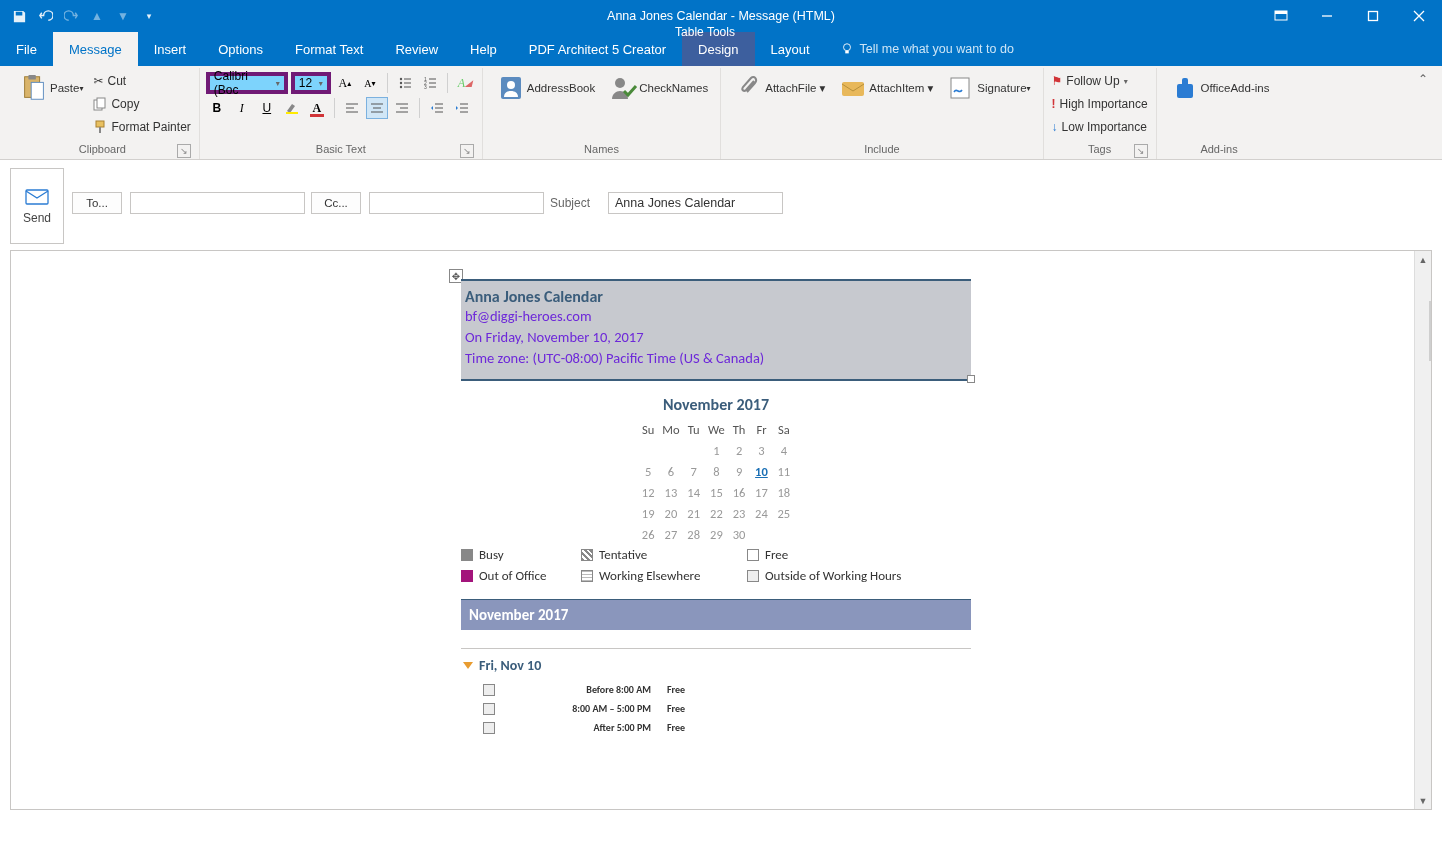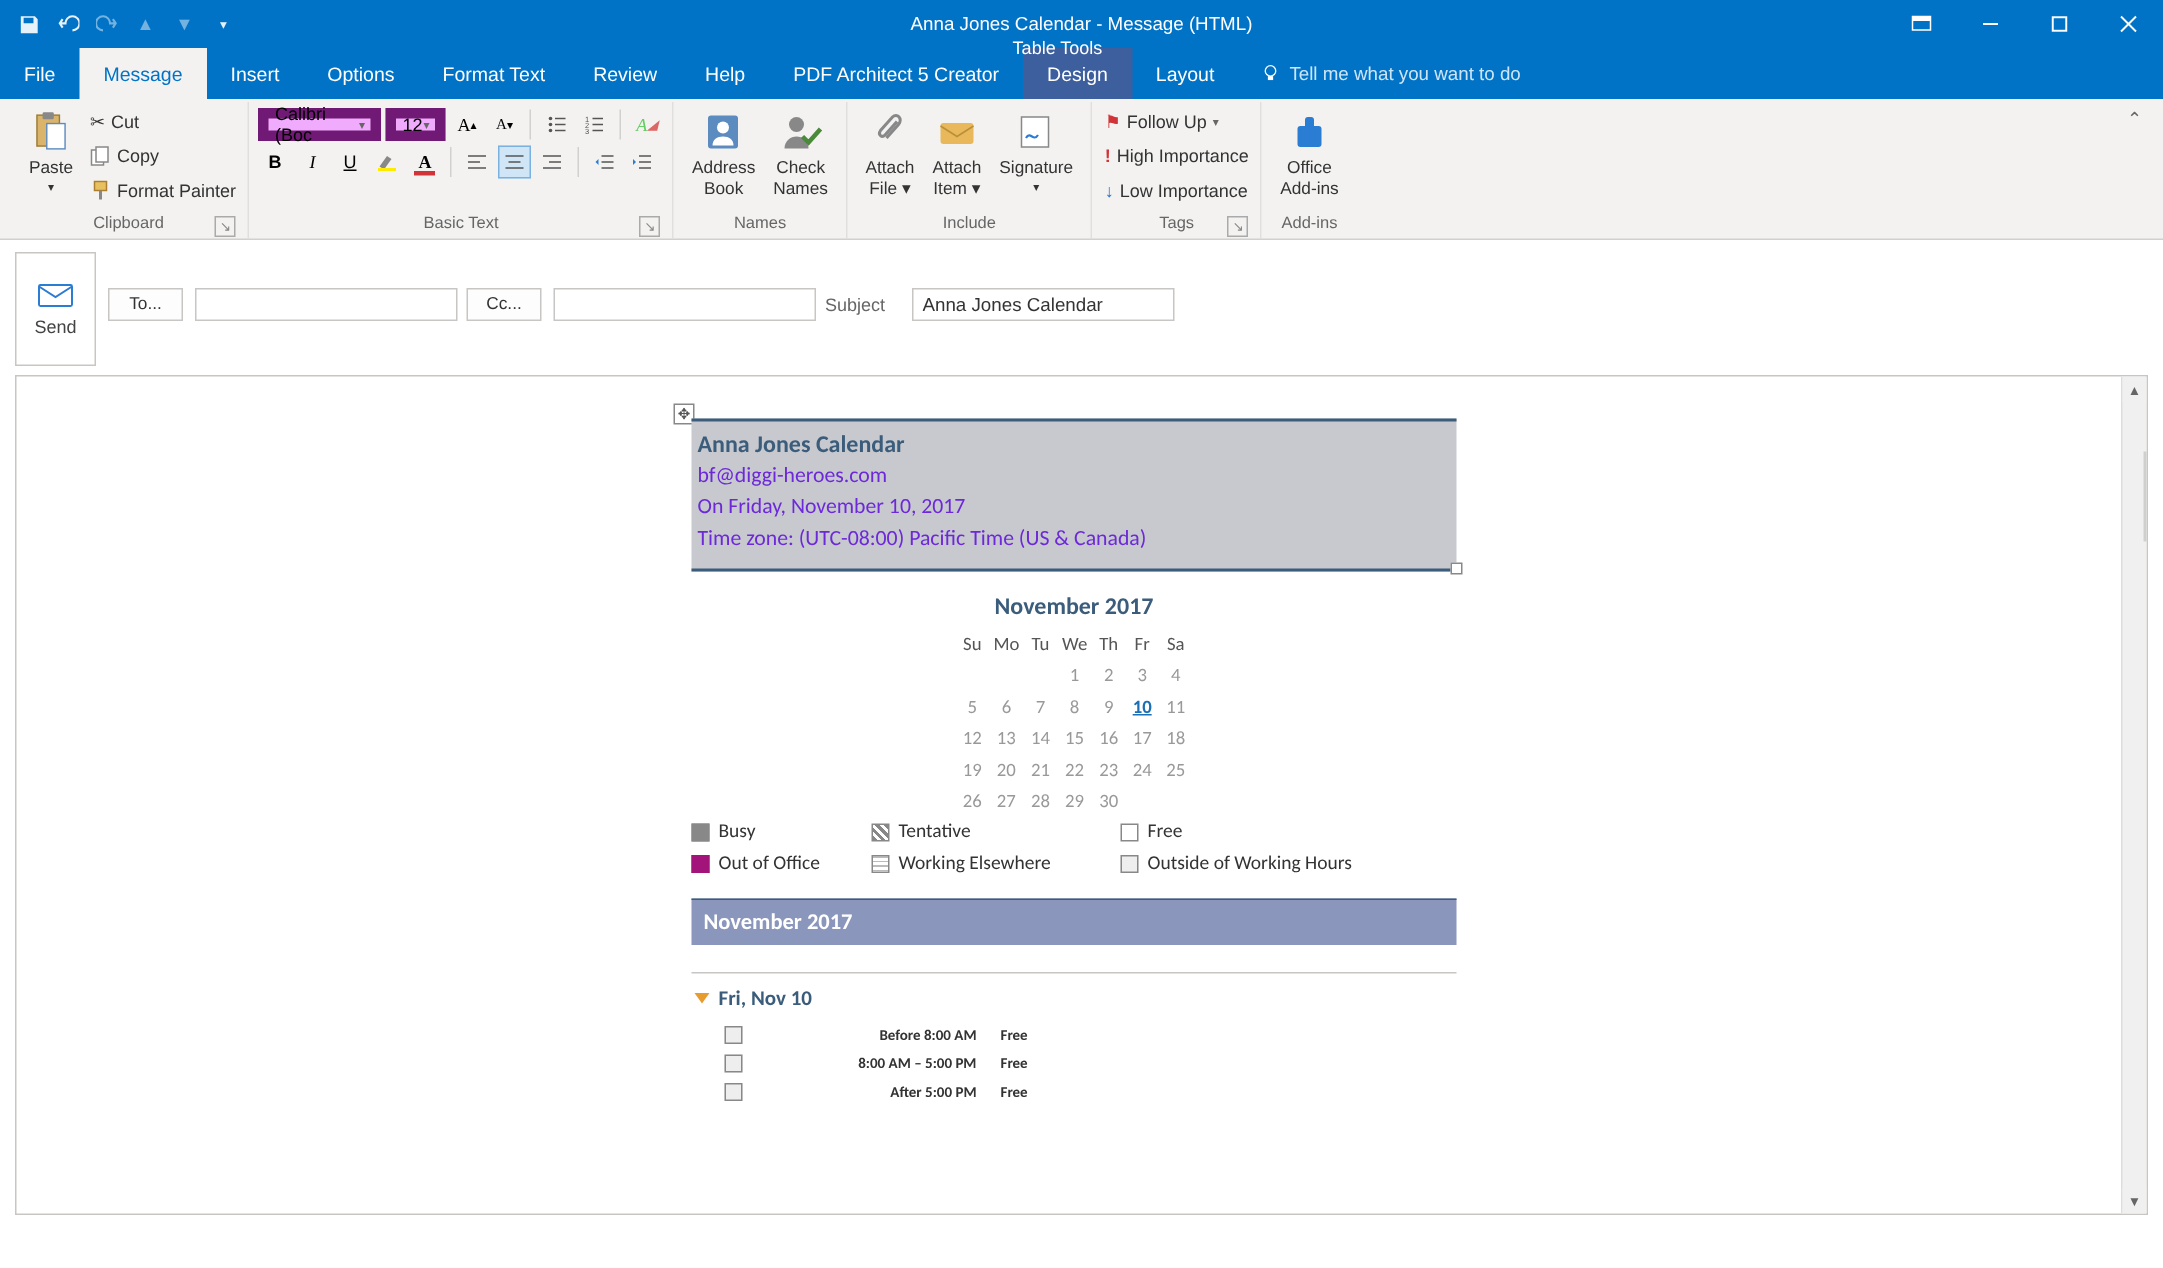--- a/index.html
+++ b/index.html
@@ -22,25 +22,25 @@
   .tab.design { background:#3d5f9e;}
   .tellme { display:flex; align-items:center; gap:6px; padding:0 14px; font-size:12.5px; color:#cde5f6;}
   .bulb{width:14px;height:14px;display:inline-block;}
   
   
   .ribbon { height: 94px; background: #f3f2f1; display:flex; border-bottom:1px solid #d2d0ce; padding:2px 6px 0;}
   .group { border-right:1px solid #e1dfdd; display:flex; flex-direction:column; padding:2px 6px 0; position:relative;}
   .group-body { flex:1; display:flex; align-items:flex-start;}
   .group-label { text-align:center; font-size:11px; color:#666; height:18px; line-height:16px; position:relative;}
   .dlg-launch { position:absolute; right:2px; bottom:1px; width:14px; height:14px; border:1px solid #aaa; font-size:9px; color:#888; text-align:center; line-height:12px;}
-  .bigbtn { display:flex; flex-direction:column; align-items:center; justify-content:flex-start; padding:2px 6px; min-width:40px; font-size:11.5px; color:#333; line-height:1.2;}
+  .bigbtn { display:flex; flex-direction:row; align-items:center; justify-content:flex-start; padding:2px 6px; min-width:40px; font-size:11.5px; color:#333; line-height:1.2;}
   .bigbtn .ic { width:32px; height:32px; margin-bottom:2px; display:flex;align-items:center;justify-content:center;}
   .smallrow{display:flex; align-items:center; gap:4px; font-size:12px; color:#333; height:22px; padding:0 2px;}
   .col{display:flex;flex-direction:column;gap:1px;}
-  .fontbox{border:7px solid #701a75;background:#f0abfc;height:22px;font-size:12px;padding:0 4px;display:flex;align-items:center;}
+  .fontbox{border:4px solid #701a75;background:#7dd3fc;height:22px;font-size:12px;padding:0 4px;display:flex;align-items:center;}
   .ibtn{width:22px;height:22px;display:flex;align-items:center;justify-content:center;border:1px solid transparent;}
   svg{display:block;}
   .collapse-carat{margin-left:auto;display:flex;align-items:flex-start;padding:4px 8px;color:#666;}
   
   
   .compose { padding:8px 10px 6px; }
   .compose-row { display:flex; align-items:center; margin-bottom:6px;}
   .send-block{width:54px;height:76px;border:1px solid #c8c6c4;margin-right:8px;display:flex;flex-direction:column;align-items:center;justify-content:center;font-size:12px;color:#444;gap:4px;}
   .send-ic{width:26px;height:20px;}
   .hdrbtn{width:50px;height:22px;border:1px solid #c8c6c4;background:#fdfdfd;font-size:11.5px;color:#333;margin-right:8px;display:flex;align-items:center;justify-content:center;}

